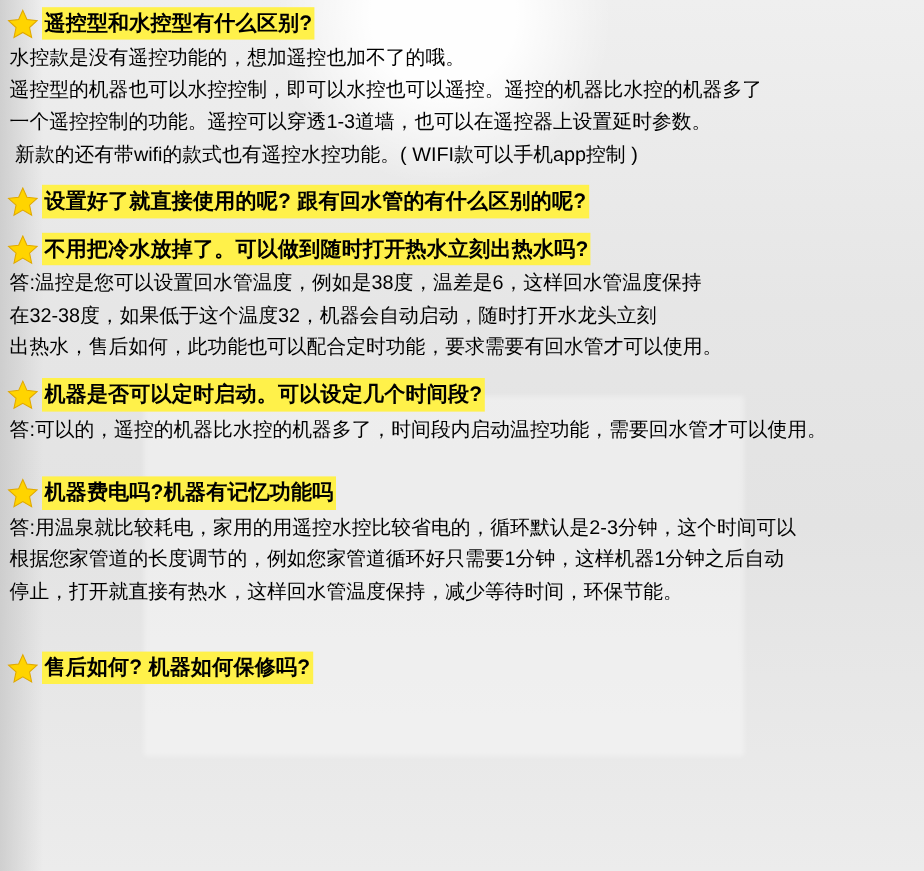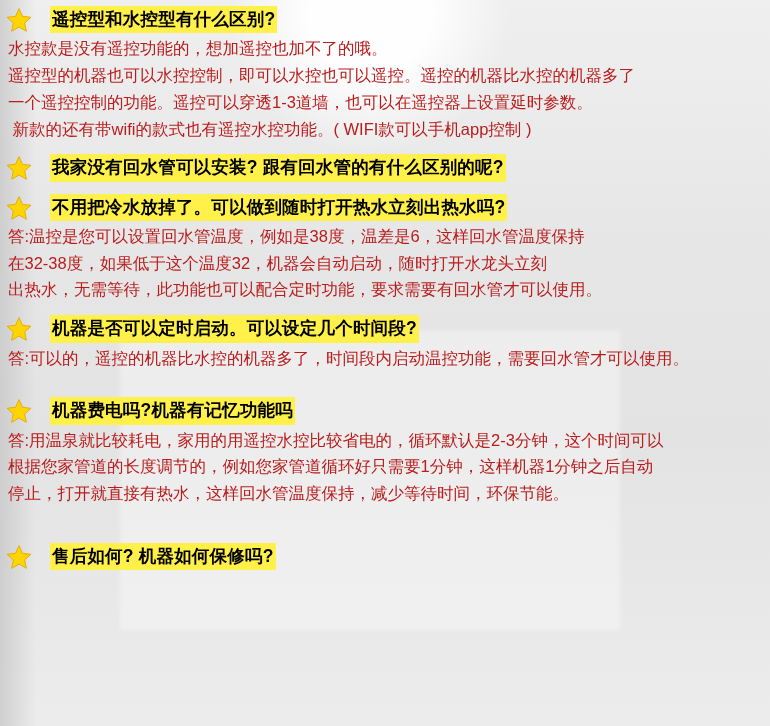--- a/index.html
+++ b/index.html
@@ -47,21 +47,21 @@
     position: relative;
     z-index: 2;
     padding: 6px 12px 0 6px;
   }
   .qa-block {
     margin-bottom: 4px;
   }
   .q-line {
     display: flex;
     align-items: flex-start;
-    gap: 18px;
+    gap: 3px;
     margin-bottom: 2px;
   }
   .star {
     flex: 0 0 auto;
     width: 26px;
     height: 26px;
     position: relative;
     top: 1px;
   }
   .q-text {
@@ -72,21 +72,21 @@
     padding: 1px 2px 1px 2px;
     background: #fff14a;
     color: #000;
     display: inline;
     box-decoration-break: clone;
     -webkit-box-decoration-break: clone;
   }
   .a-text {
     font-size: 16.5px;
     line-height: 1.62;
-    color: #b91c1c;
+    color: #000000;
     margin: 0 0 2px 0;
     white-space: pre-wrap;
     padding-left: 2px;
   }
   .spacer-sm { height: 8px; }
   .spacer-md { height: 16px; }
   .spacer-lg { height: 22px; }
 </style>
 </head>
 <body>
@@ -114,38 +114,38 @@
 
   <div class="spacer-sm"></div>
 
   <div class="qa-block">
     <div class="q-line">
       <span class="star">
         <svg viewBox="0 0 24 24" width="26" height="26" aria-hidden="true">
           <polygon points="12,1.5 15.2,8.6 23,9.5 17.2,14.7 18.8,22.4 12,18.5 5.2,22.4 6.8,14.7 1,9.5 8.8,8.6" fill="#ffd400" stroke="#e0a800" stroke-width="0.8"></polygon>
         </svg>
       </span>
-      <span class="q-text">我家没有回水管可以安装? 跟有回水管的有什么区别的呢?</span>
+      <span class="q-text">设置好了就直接使用的呢? 跟有回水管的有什么区别的呢?</span>
     </div>
   </div>
 
   <div class="spacer-sm"></div>
 
   <div class="qa-block">
     <div class="q-line">
       <span class="star">
         <svg viewBox="0 0 24 24" width="26" height="26" aria-hidden="true">
           <polygon points="12,1.5 15.2,8.6 23,9.5 17.2,14.7 18.8,22.4 12,18.5 5.2,22.4 6.8,14.7 1,9.5 8.8,8.6" fill="#ffd400" stroke="#e0a800" stroke-width="0.8"></polygon>
         </svg>
       </span>
       <span class="q-text">不用把冷水放掉了。可以做到随时打开热水立刻出热水吗?</span>
     </div>
     <div class="a-text">答:温控是您可以设置回水管温度，例如是38度，温差是6，这样回水管温度保持
 在32-38度，如果低于这个温度32，机器会自动启动，随时打开水龙头立刻
-出热水，无需等待，此功能也可以配合定时功能，要求需要有回水管才可以使用。</div>
+出热水，售后如何，此功能也可以配合定时功能，要求需要有回水管才可以使用。</div>
   </div>
 
   <div class="spacer-sm"></div>
 
   <div class="qa-block">
     <div class="q-line">
       <span class="star">
         <svg viewBox="0 0 24 24" width="26" height="26" aria-hidden="true">
           <polygon points="12,1.5 15.2,8.6 23,9.5 17.2,14.7 18.8,22.4 12,18.5 5.2,22.4 6.8,14.7 1,9.5 8.8,8.6" fill="#ffd400" stroke="#e0a800" stroke-width="0.8"></polygon>
         </svg>

